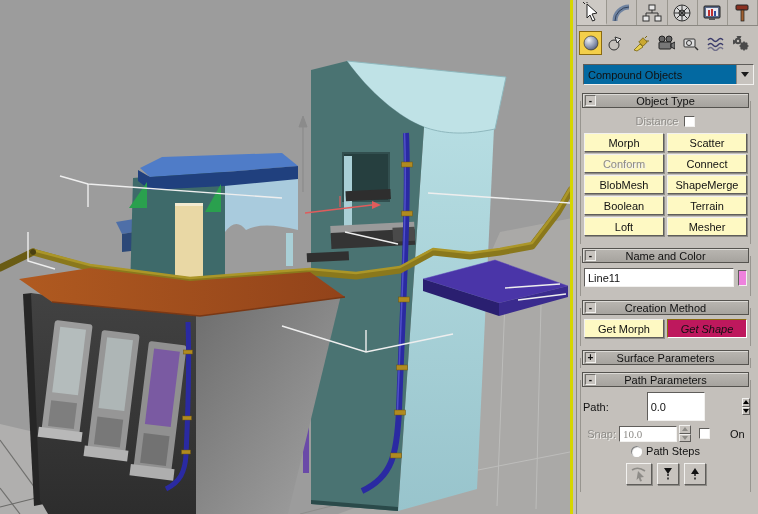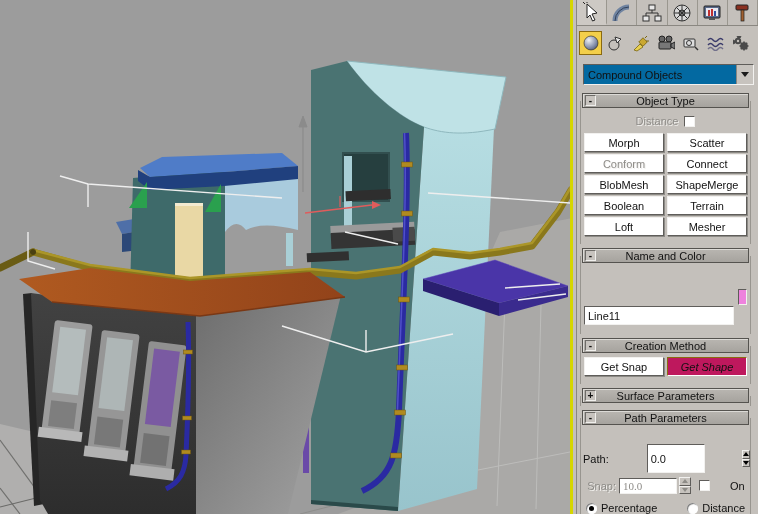--- a/index.html
+++ b/index.html
@@ -30,21 +30,21 @@
   .rollout::before, .rollout::after { content:''; position:absolute; top:8px; bottom:-3px; width:1px; background:#98958f; }
   .rollout::before { left:-2px; } .rollout::after { right:-2px; }
   .rhead { position:relative; z-index:1; height:15px; display:flex; align-items:center;
            background:linear-gradient(#b9b6b1,#a6a39e); border:1px solid #55534f;
            box-shadow:inset 1px 1px 0 #dcdad6; cursor:pointer; }
   .rstate { width:11px; height:11px; margin-left:2px; font-size:10px; line-height:9px; text-align:center; font-weight:bold;
             background:#c7c3be; border:1px solid; border-color:#6e6c68 #f0efec #f0efec #6e6c68; }
   .rtitle { flex:1; text-align:center; margin-right:13px; }
   .rbody { padding:3px 1px 4px 1px; }
 
-  .btn3d { display:flex; align-items:center; justify-content:center; height:19px; background:#ffffff;
+  .btn3d { display:flex; align-items:center; justify-content:center; height:19px; background:#fef9c3;
            border:1px solid; border-color:#f2f1ef #5f5d5a #5f5d5a #f2f1ef; box-shadow:1px 1px 0 #8d8b86;
            font-family:"Liberation Sans",sans-serif; font-size:11px; color:#111; cursor:pointer; width:100%; }
   .btn3d.dis { color:#8e8c88; text-shadow:1px 1px 0 #f0efec; cursor:default; }
   .btn3d.hot { background:#be185d; border-color:#8a6a10 #fff #fff #8a6a10; box-shadow:none;font-style:italic; }
   .btn-grid { display:grid; grid-template-columns:1fr 1fr; gap:2px 3px; padding:1px 1px; }
 
   .row { display:flex; align-items:center; }
   .autogrid { justify-content:center; gap:6px; height:16px; margin:2px 0 3px 0; }
   .dim { color:#8e8c88; text-shadow:1px 1px 0 #f0efec; }
   .checkbox { width:11px; height:11px; background:#fff; border:1px solid; border-color:#5f5d5a #f2f1ef #f2f1ef #5f5d5a; }
@@ -361,53 +361,53 @@
       </div>
     </div>
 
     <div class="rollout">
       <div class="rhead">
         <span class="rstate">-</span>
         <span class="rtitle">Name and Color</span>
       </div>
       <div class="rbody">
         <div class="row" style="padding:2px 1px;">
-          <input class="field" style="flex: 1 1 0%; margin-top: 38px;" readonly="" value="Line11">
+          <input class="field" style="flex: 1 1 0%;" readonly="" value="Line11">
           <span class="swatch" style="background:#ee82dd;"></span>
         </div>
       </div>
     </div>
 
     <div class="rollout">
       <div class="rhead">
         <span class="rstate">-</span>
         <span class="rtitle">Creation Method</span>
       </div>
       <div class="rbody">
         <div class="row" style="gap:3px; padding:1px;">
-          <button class="btn3d">Get Snap</button>
+          <button class="btn3d">Get Morph</button>
           <button class="btn3d hot">Get Shape</button>
         </div>
       </div>
     </div>
 
     <div class="rollout">
       <div class="rhead">
         <span class="rstate">+</span>
         <span class="rtitle">Surface Parameters</span>
       </div>
     </div>
 
     <div class="rollout">
       <div class="rhead">
         <span class="rstate">-</span>
         <span class="rtitle">Path Parameters</span>
       </div>
       <div class="rbody">
-        <div class="row" style="margin-top:16px;gap:35px;">
+        <div class="row" style="margin-top:2px;gap:35px;">
           <span class="plabel">Path:</span>
           <input class="field" style="width: 58px; height: 29px;" readonly="" value="0.0">
           <span class="spin">
               <b>
                 <i class="tri-up"></i>
               </b>
               <b>
                 <i class="tri-dn"></i>
               </b>
             </span>
@@ -420,30 +420,20 @@
                 <i class="tri-up"></i>
               </b>
               <b>
                 <i class="tri-dn"></i>
               </b>
             </span>
           <label class="row" style="margin-left:8px; gap:20px;">
             <span class="checkbox"></span>
             <span>On</span>
           </label>
-        </div>
-        <div class="row" style="justify-content:space-between; margin-top:8px; padding:0 3px;">
-          <label class="row">
-              <span class="radio on"></span>
-              <span>Percentage</span>
-            </label>
-          <label class="row">
-              <span class="radio"></span>
-              <span>Distance</span>
-            </label>
         </div>
         <div class="row" style="justify-content:center; margin-top:3px;">
           <label class="row">
               <span class="radio"></span>
               <span>Path Steps</span>
             </label>
         </div>
         <div class="toolbtns">
           <span class="toolbtn">
             <svg width="18" height="16" viewBox="0 0 18 16">

